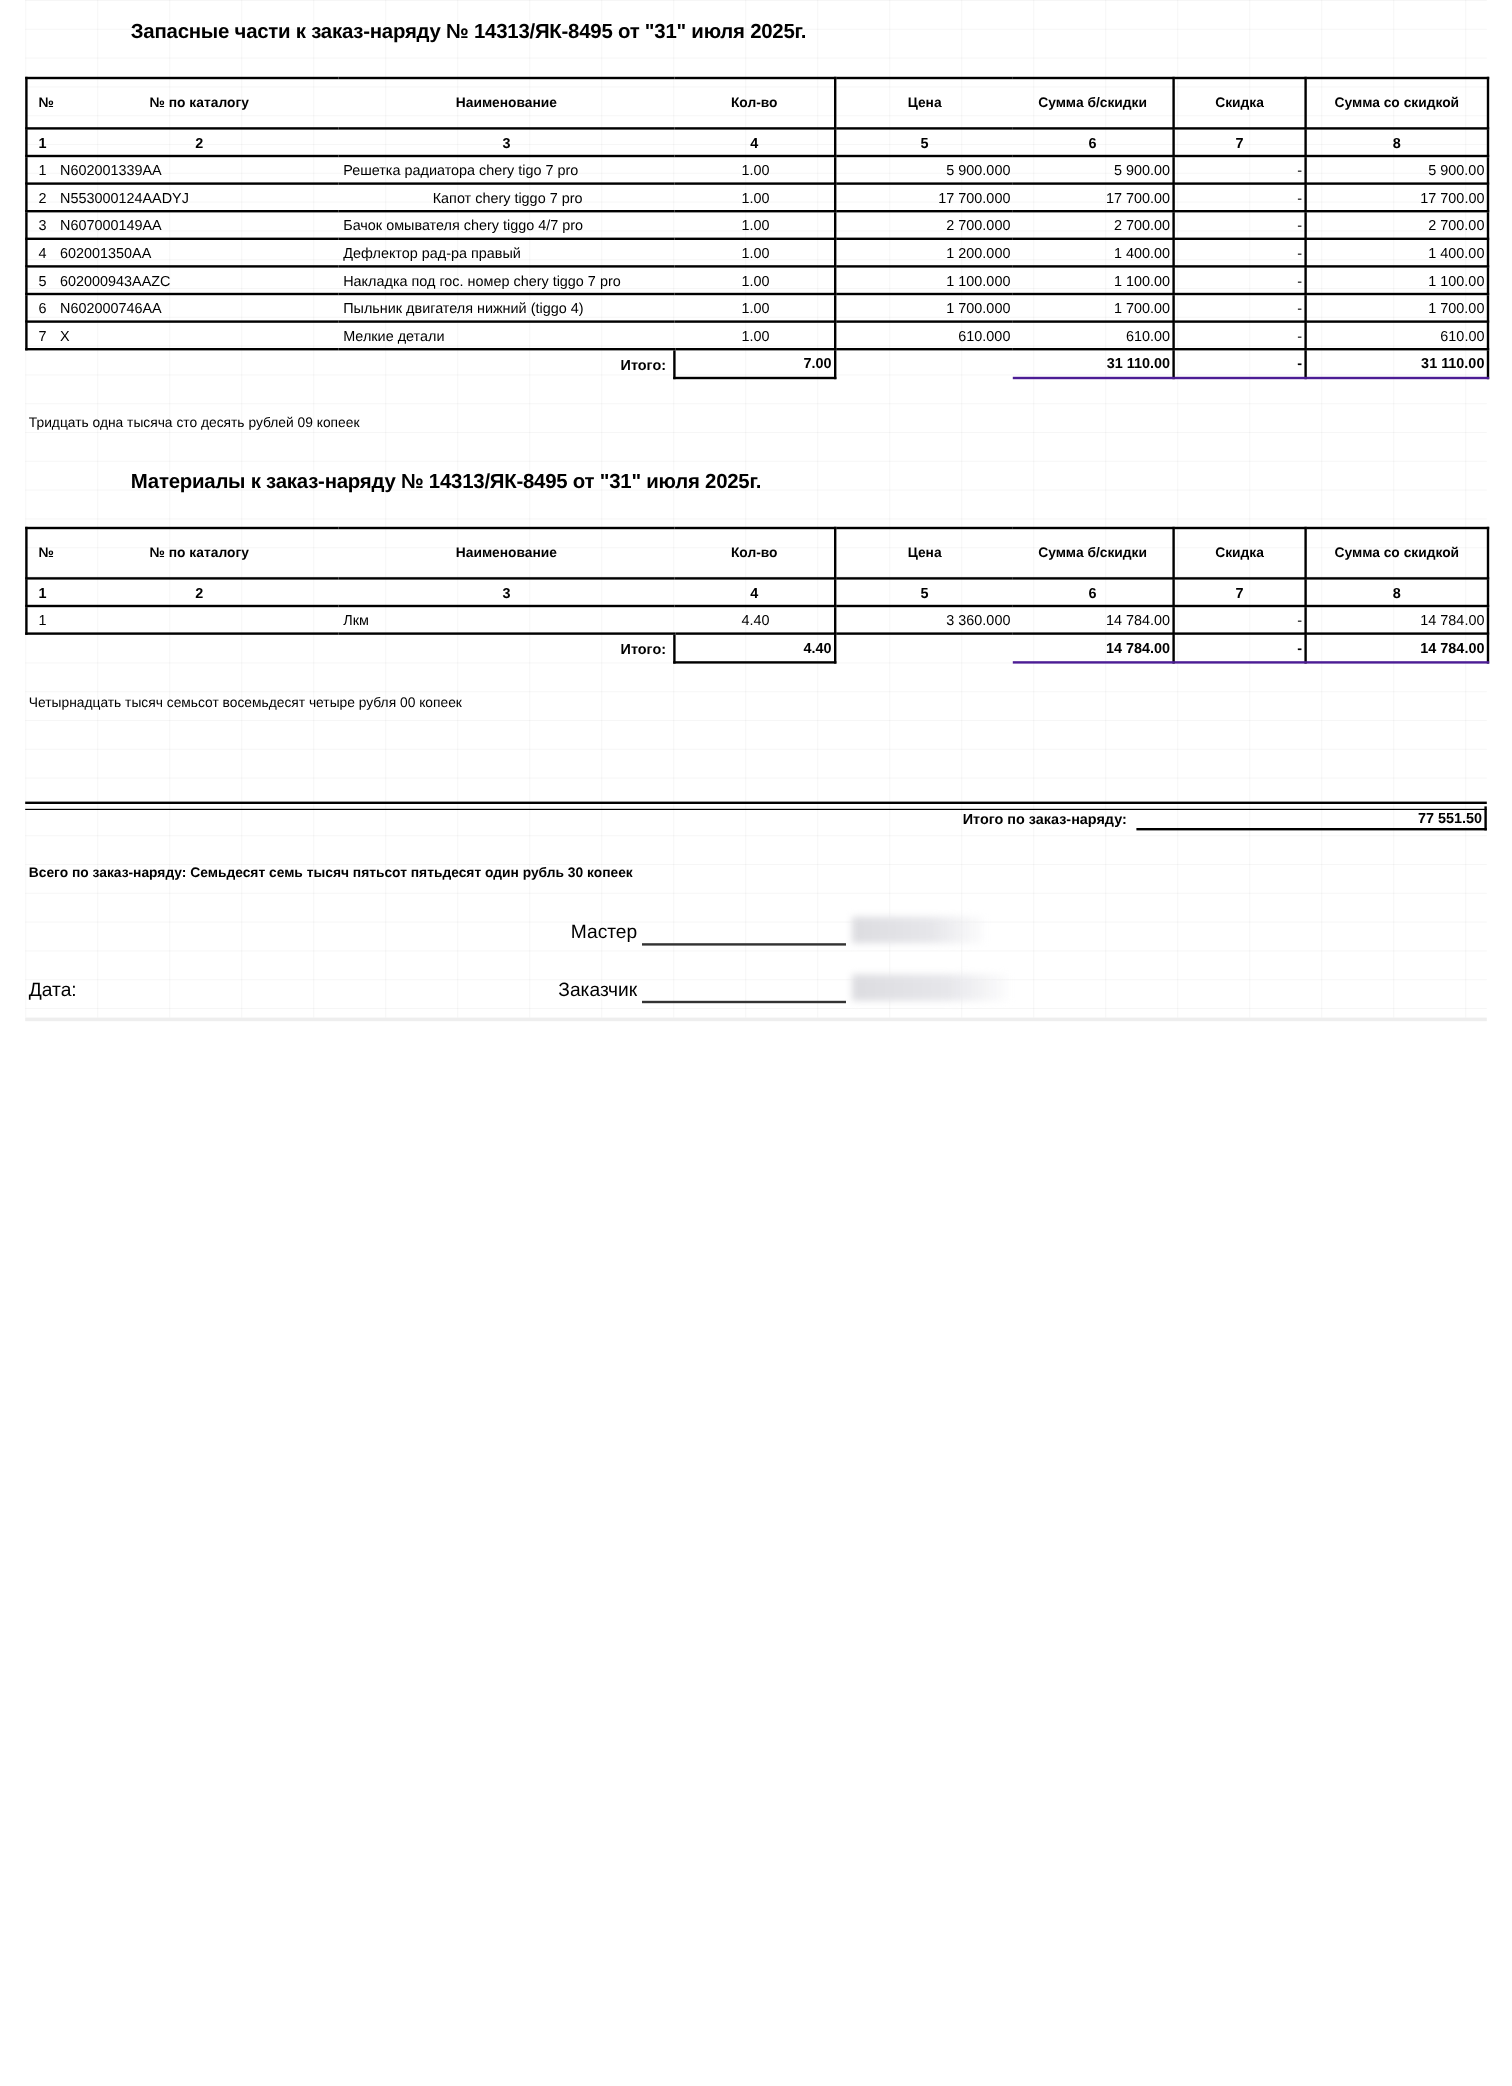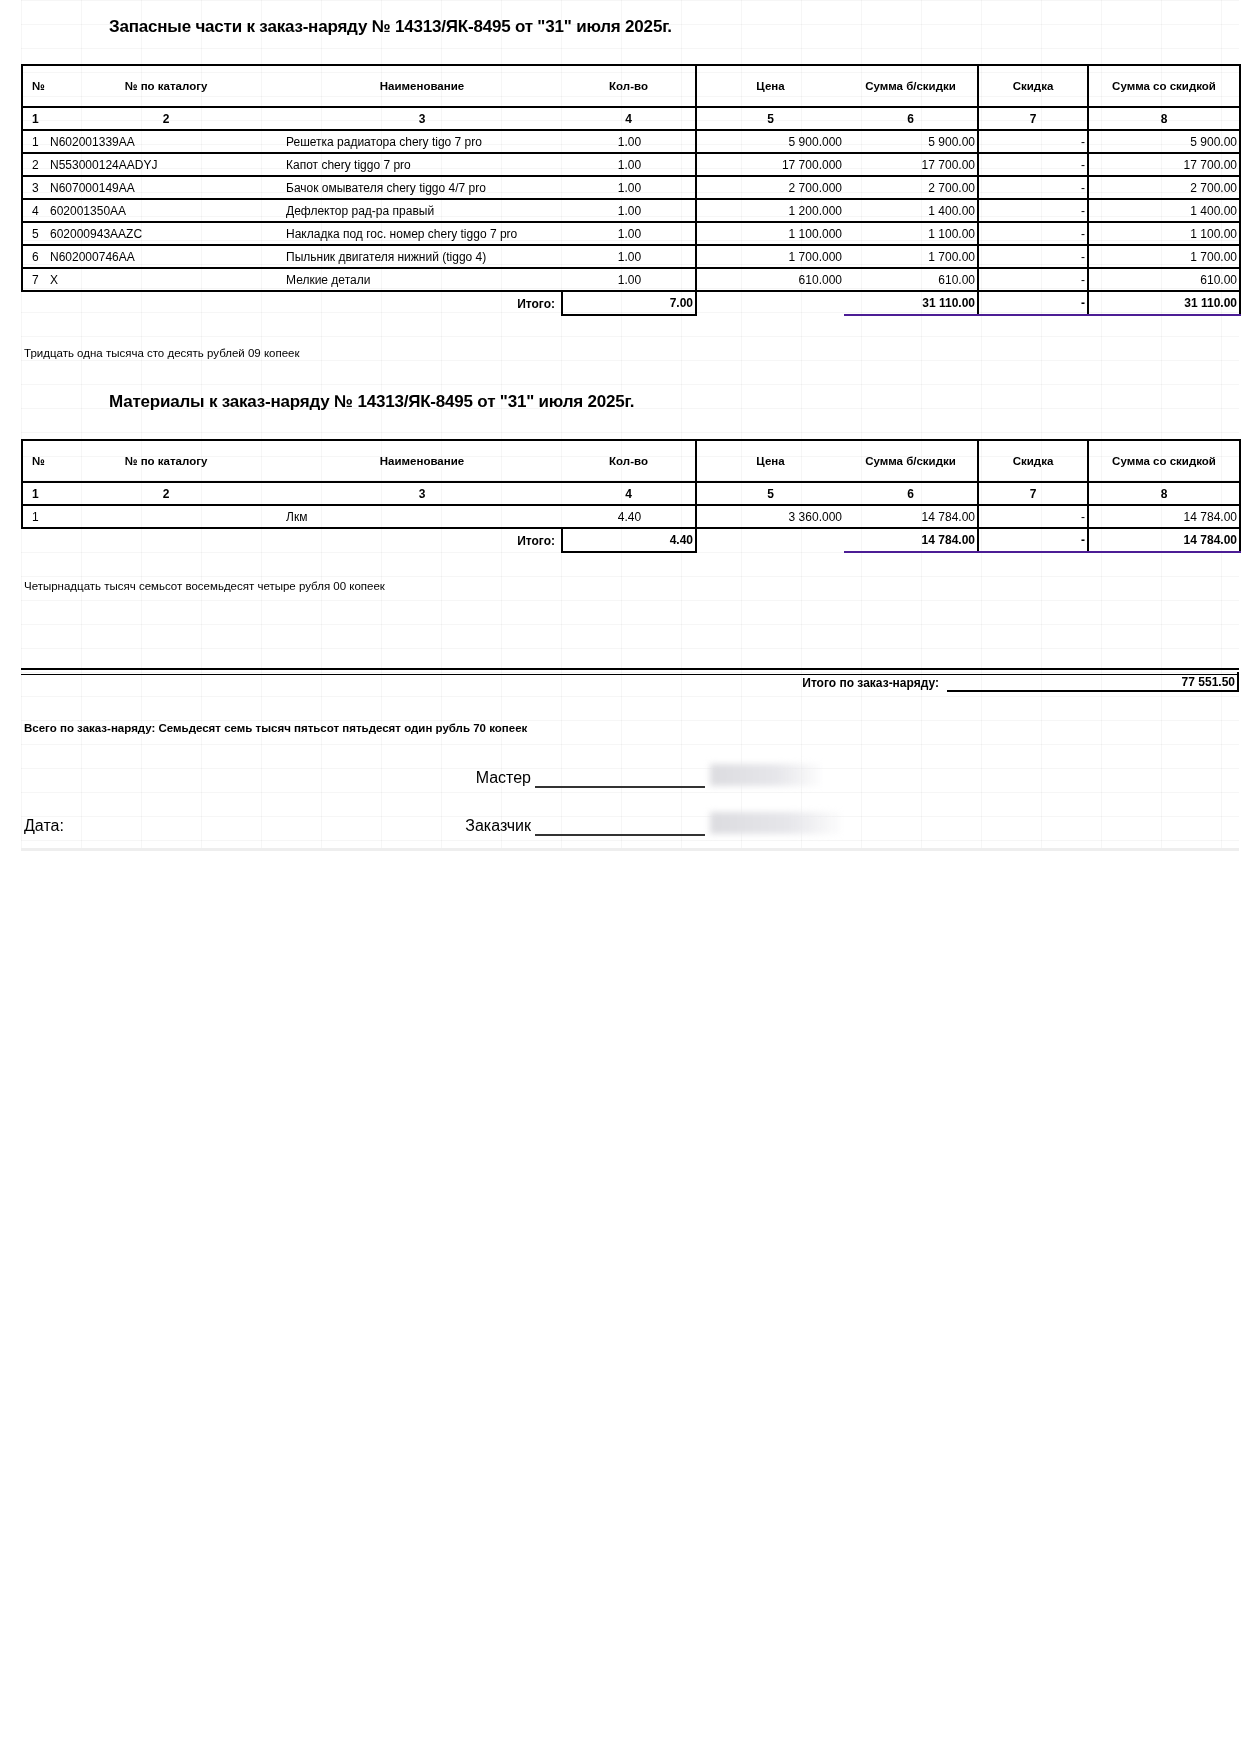--- a/index.html
+++ b/index.html
@@ -84,21 +84,21 @@
         <td class="l" style="padding-left: 4px;">Решетка радиатора chery tigo 7 pro</td>
         <td class="c br" style="padding-right: 0px;">1.00</td>
         <td class="r">5 900.000</td>
         <td class="r br">5 900.00</td>
         <td class="r br">-</td>
         <td class="r br">5 900.00</td>
       </tr>
       <tr class="row">
         <td class="bl col-no-first">2</td>
         <td class="l" style="padding-left: 0px;">N553000124AADYJ</td>
-        <td class="l" style="padding-left: 4px;">Капот chery tiggo 7 pro</td>
+        <td class="l" style="padding-left: 4px; text-align: center;">Капот chery tiggo 7 pro</td>
         <td class="c br" style="padding-right: 0px;">1.00</td>
         <td class="r">17 700.000</td>
         <td class="r br">17 700.00</td>
         <td class="r br">-</td>
         <td class="r br">17 700.00</td>
       </tr>
       <tr class="row">
         <td class="bl col-no-first">3</td>
         <td class="l" style="padding-left: 0px;">N607000149AA</td>
         <td class="l" style="padding-left: 4px;">Бачок омывателя chery tiggo 4/7 pro</td>
@@ -222,21 +222,21 @@
 </tbody>
   </table>
 
 <div class="amount-words" style="top:580px;">Четырнадцать тысяч семьсот восемьдесят четыре рубля 00 копеек</div>
 
 <div class="grand-sep"></div>
 <div class="grand-row">
   <span class="grand-label">Итого по заказ-наряду:</span>
   <div class="grand-value">77 551.50</div>
 </div>
-<div class="grand-words">Всего по заказ-наряду: Семьдесят семь тысяч пятьсот пятьдесят один рубль 70 копеек</div>
+<div class="grand-words">Всего по заказ-наряду: Семьдесят семь тысяч пятьсот пятьдесят один рубль 30 копеек</div>
 
 <div class="sig-label" style="top:769px; right:729px;">Мастер</div>
 <div class="sig-line" style="top:786px; left:535px; width:170px;"></div>
 <div class="blurred" style="top:764px; left:710px; width:110px;"></div>
 
 <div class="sig-label" style="top:817px; left:24px;">Дата:</div>
 <div class="sig-label" style="top:817px; right:729px;">Заказчик</div>
 <div class="sig-line" style="top:834px; left:535px; width:170px;"></div>
 <div class="blurred" style="top:812px; left:710px; width:130px;"></div>
 

